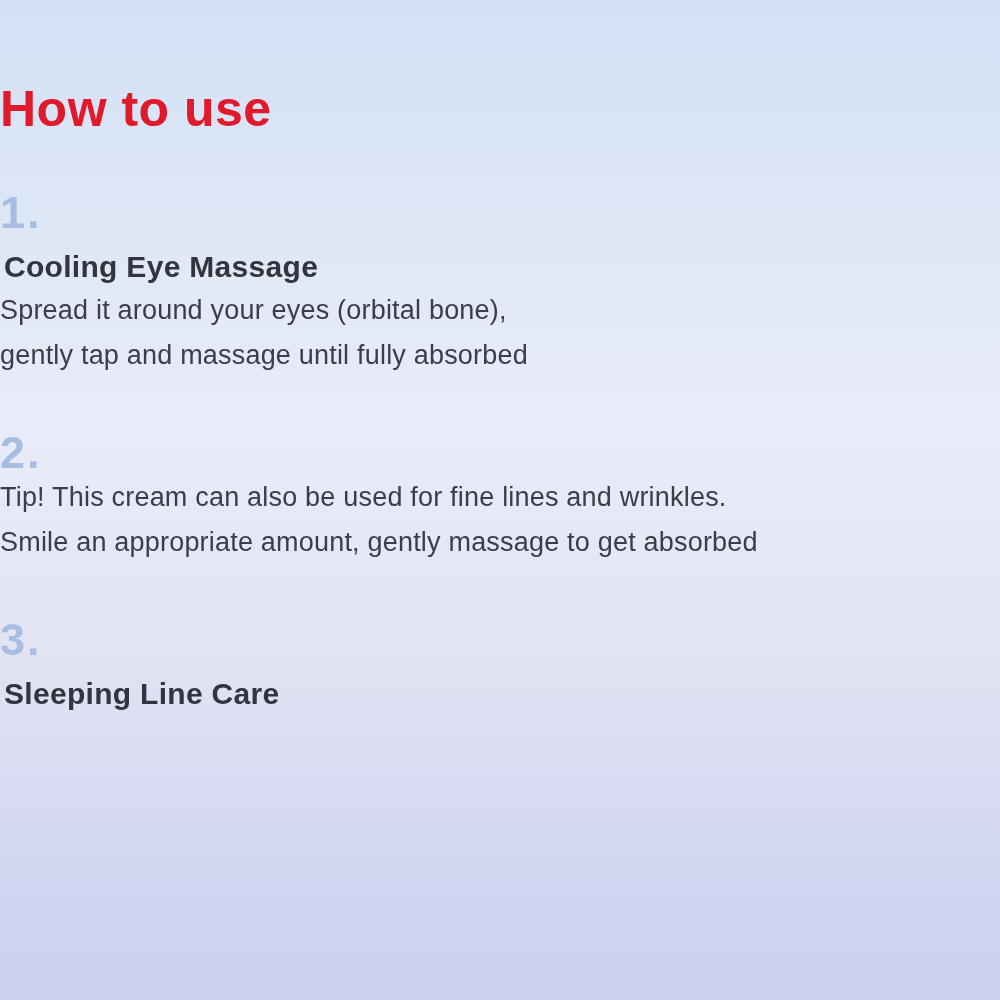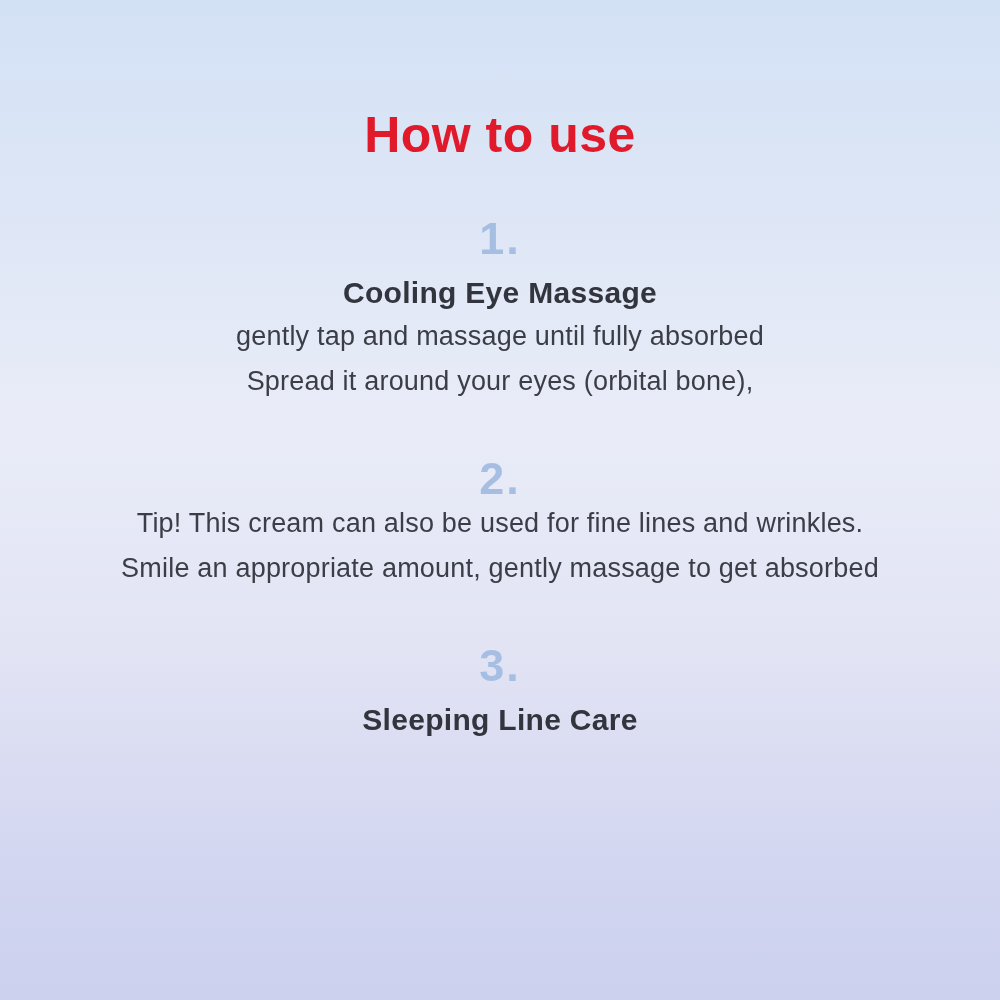--- a/index.html
+++ b/index.html
@@ -22,42 +22,42 @@
       var(--bg-top) 0%,
       #dde6f6 20%,
       var(--bg-middle) 42%,
       #e2e4f4 65%,
       #d1d5f0 88%,
       var(--bg-bottom) 100%);
   }
   .poster {
     width: 1000px;
     height: 1000px;
-    padding-top: 110px;
-    text-align: center;
+    padding-top: 84px;
+    text-align: left;
   }
   .title {
     margin: 0;
     font-size: 50px;
     font-weight: 800;
     letter-spacing: 0.5px;
     line-height: 1;
     color: var(--title-color);
   }
   .step { margin-top: 52px; }
   .step.first { margin-top: 56px; }
   .num {
     font-size: 45px;
     font-weight: 800;
     line-height: 1;
     letter-spacing: 2px;
     color: var(--number-color);
   }
   .heading {
-    margin: 12px 16px 2px;
+    margin: 12px 4px 2px;
     font-size: 30px;
     font-weight: 700;
     letter-spacing: 0.3px;
     line-height: 1.3;
     color: var(--heading-color);
   }
   .line {
     margin: 0;
     font-size: 27px;
     font-weight: 400;
@@ -69,22 +69,22 @@
 </head>
 <body>
 
 <div class="poster">
 
   <h1 class="title">How to use</h1>
 
   <section class="step first">
     <div class="num">1.</div>
     <h2 class="heading">Cooling Eye Massage</h2>
+    <p class="line">Spread it around your eyes (orbital bone),</p>
     <p class="line">gently tap and massage until fully absorbed</p>
-    <p class="line">Spread it around your eyes (orbital bone),</p>
   </section>
 
   <section class="step">
     <div class="num">2.</div>
     <p class="line">Tip! This cream can also be used for fine lines and wrinkles.</p>
     <p class="line">Smile an appropriate amount, gently massage to get absorbed</p>
   </section>
 
   <section class="step">
     <div class="num">3.</div>

